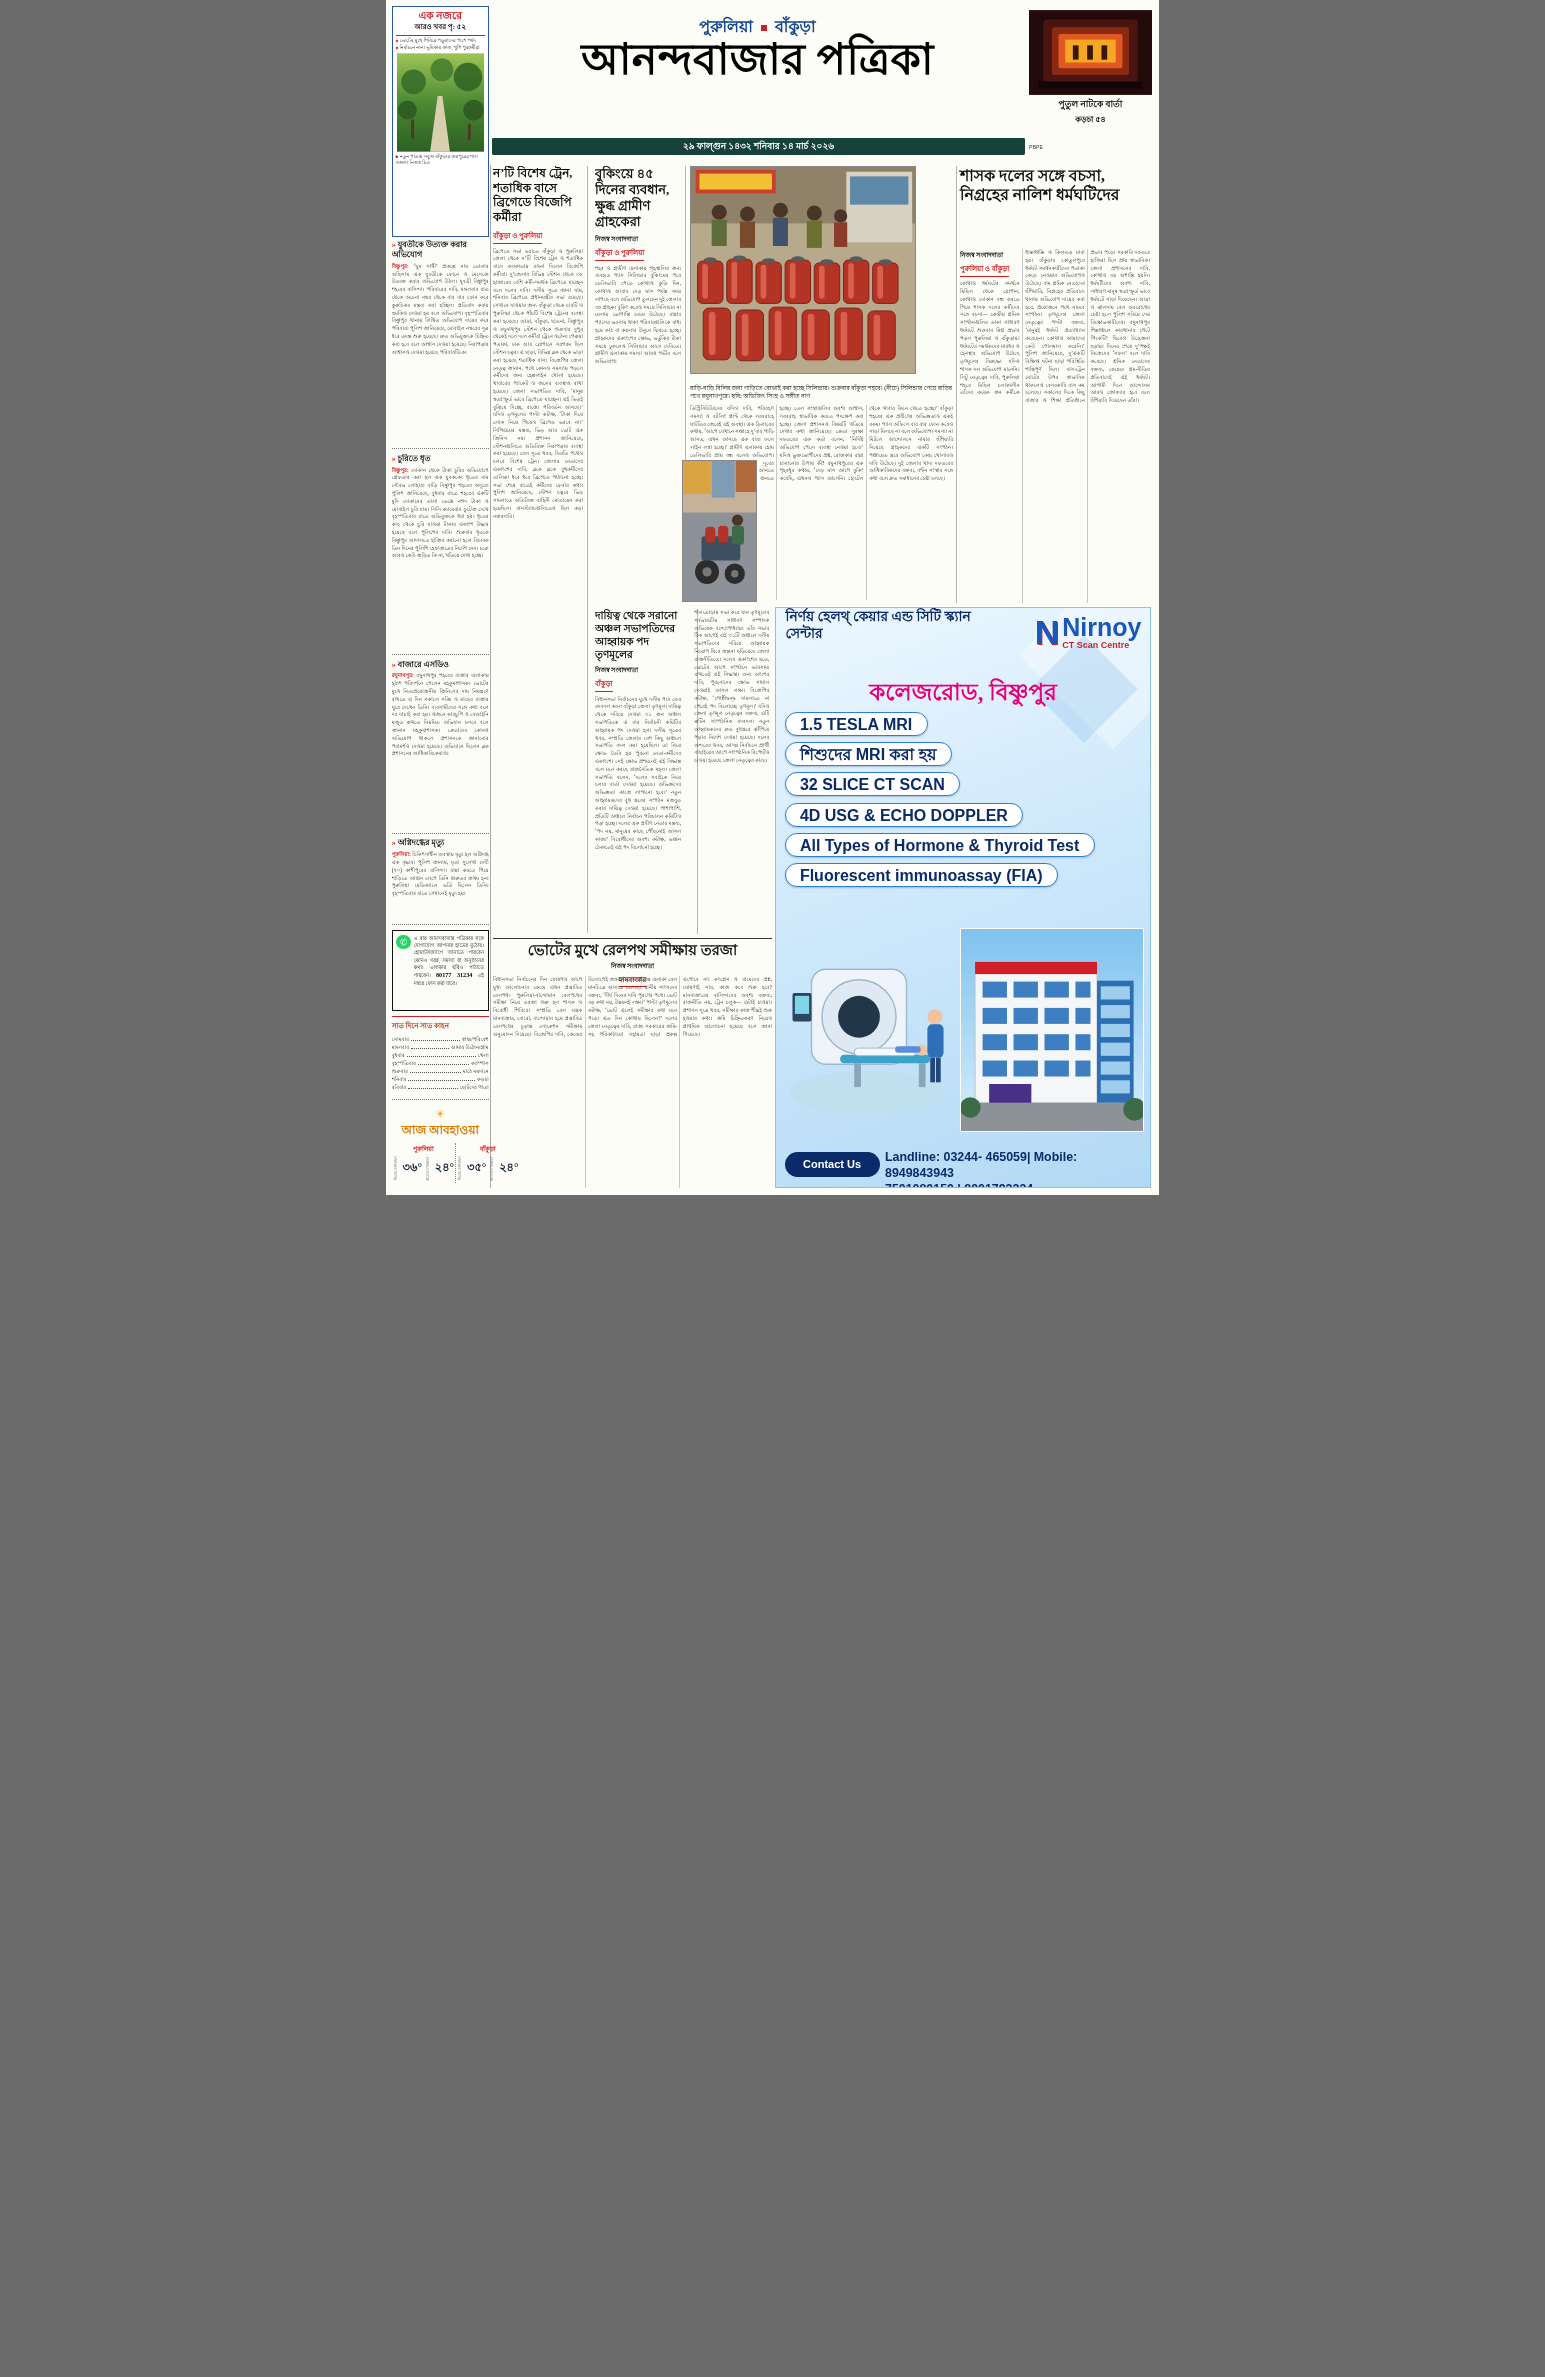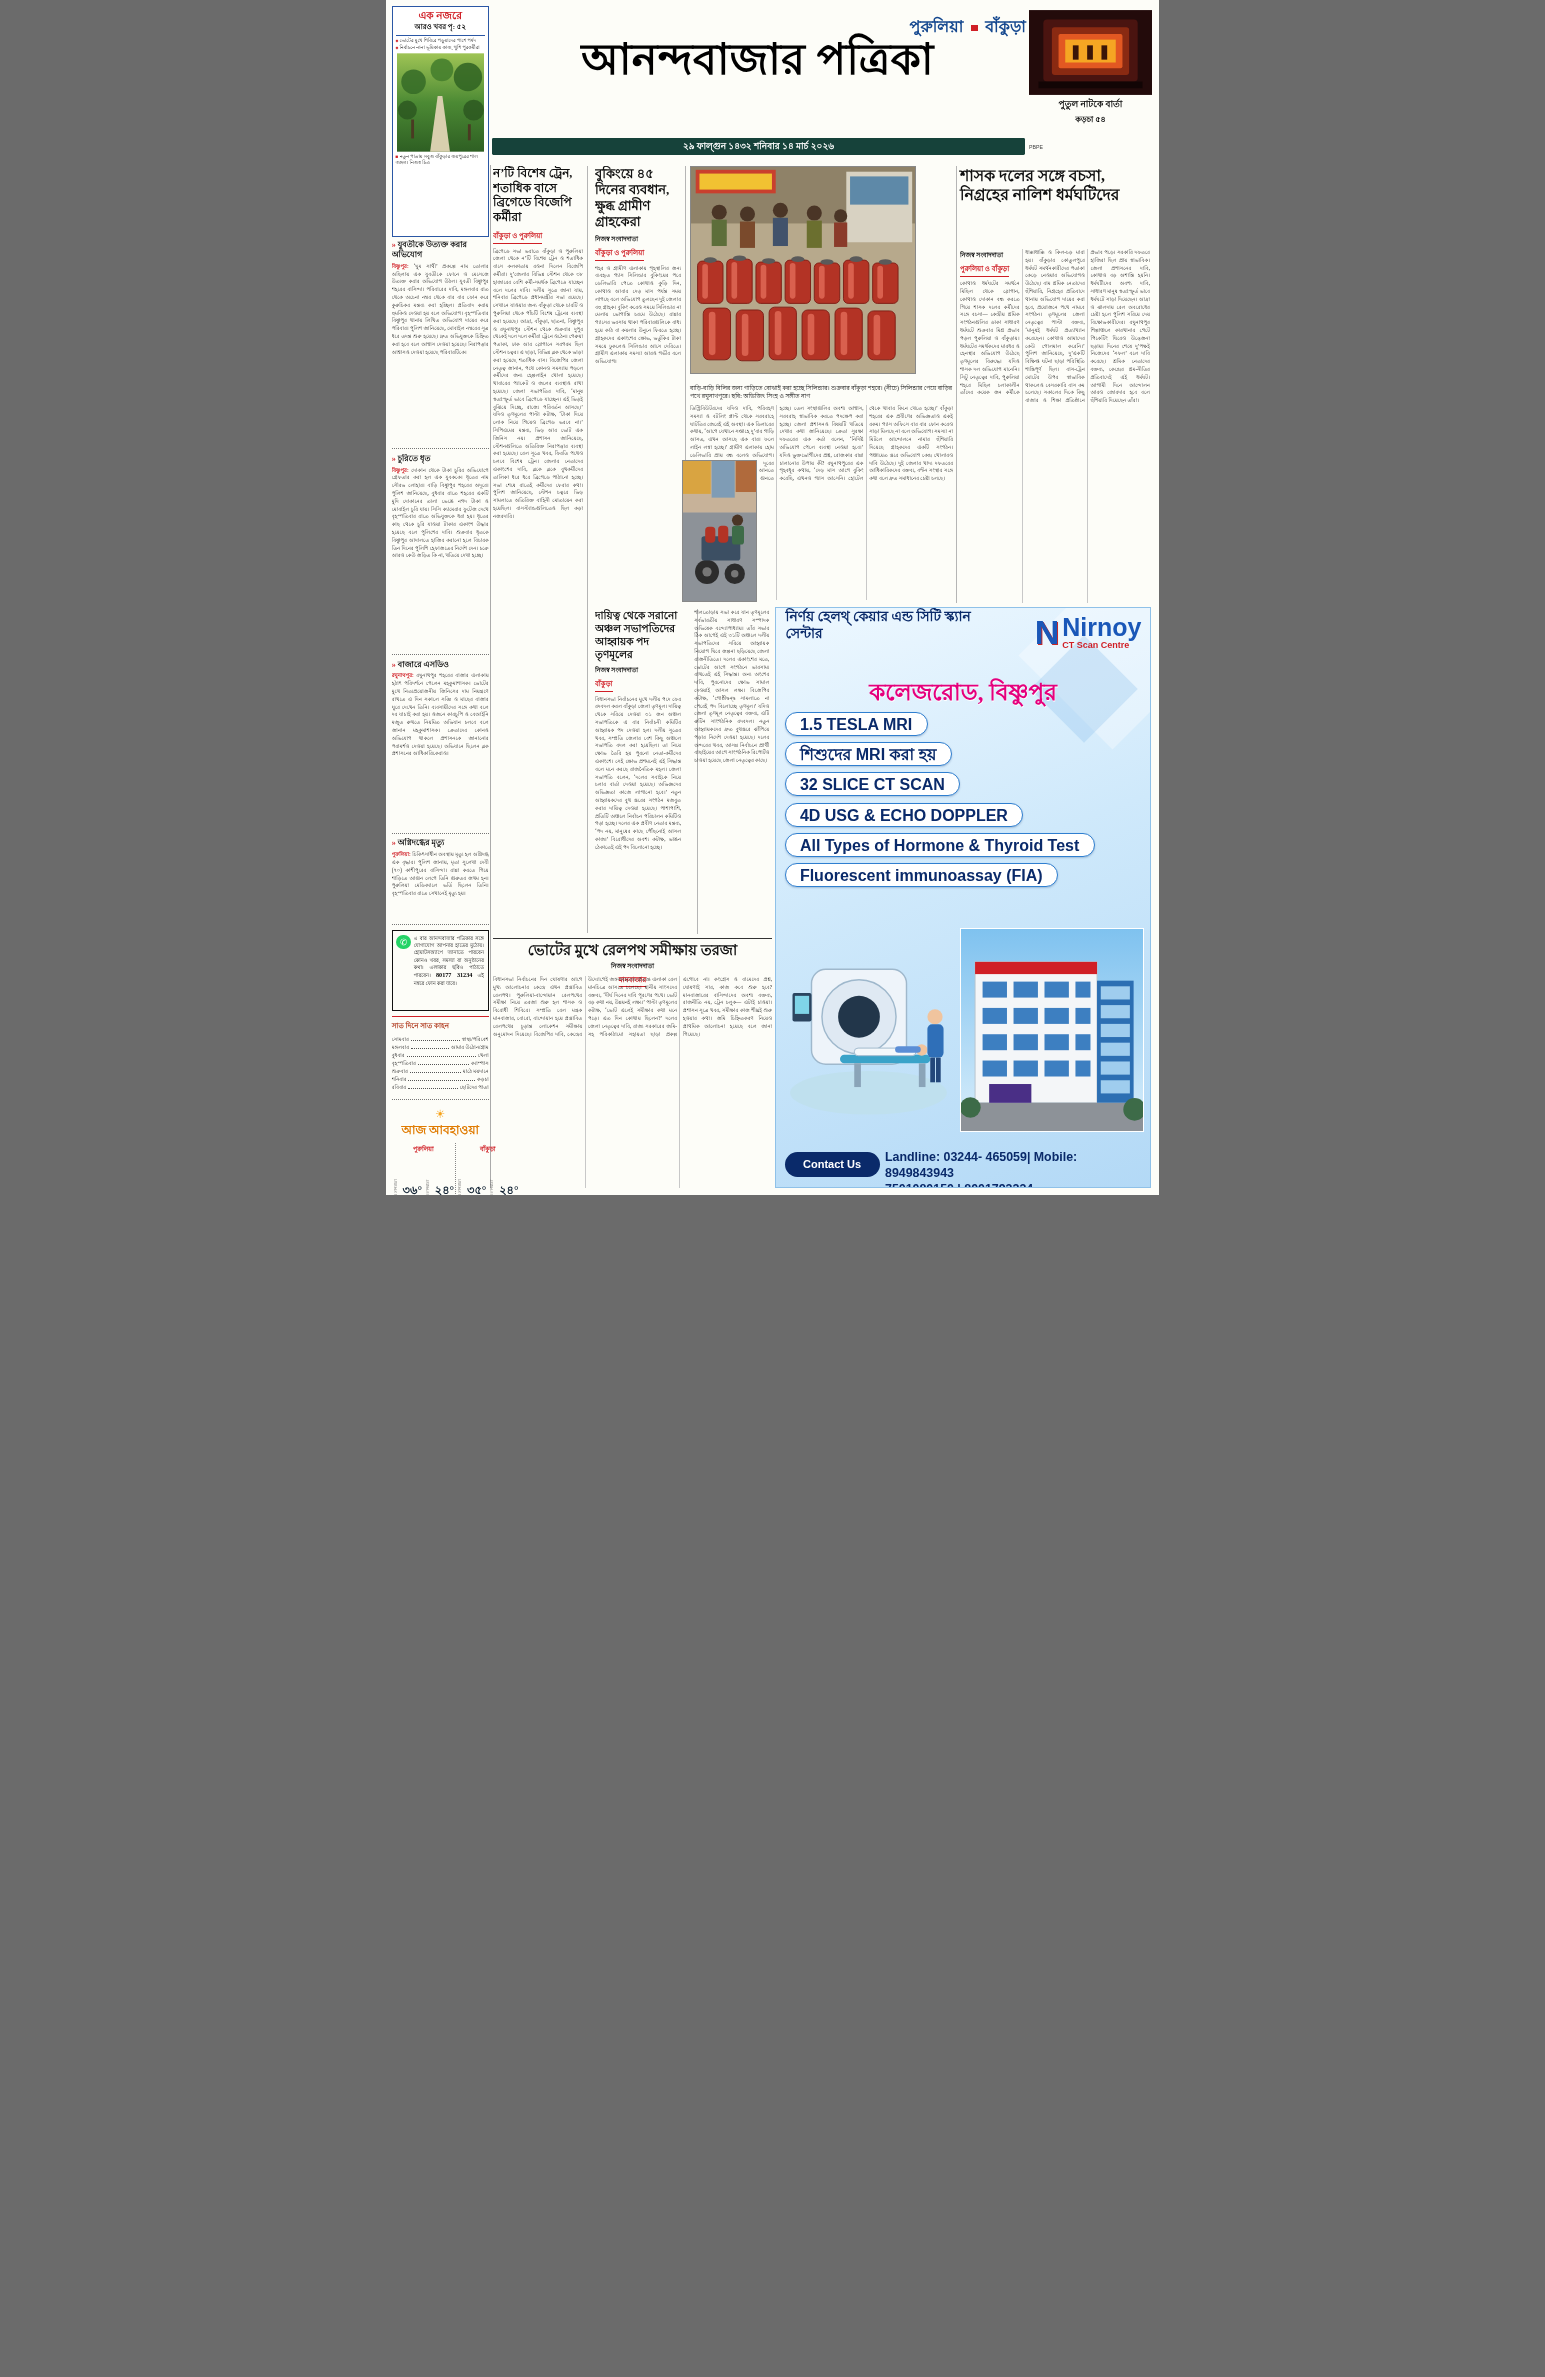--- a/index.html
+++ b/index.html
@@ -10,21 +10,21 @@
   }
   .abs{position:absolute;}
   
   .leftbox{left:5.7px;top:5.7px;width:97px;height:231px;border:1.4px solid #2b57a5;padding:2.9px;box-sizing:border-box;background:#fff;}
   .leftbox .t{color:#d01f26;font-weight:bold;font-size:10.5px;text-align:center;line-height:1.1;}
   .leftbox .m{color:#111;font-weight:bold;font-size:7.1px;text-align:center;border-bottom:0.7px solid #2b57a5;padding-bottom:1.9px;margin-bottom:1.9px;}
   .leftbox .b{font-size:4.8px;line-height:1.3;margin:1px 0;}
   .leftbox .b::before{content:"◆ ";color:#d01f26;font-size:3.8px;}
   .leftbox .cap{font-size:4.8px;line-height:1.3;margin-top:1.9px;}
   .leftbox .cap::before{content:"■ ";color:#d01f26;}
-  .edition{left:103px;top:14.3px;width:537px;text-align:right;font-size:16px;font-weight:bold;color:#15488f;}
+  .edition{left:103px;top:14.3px;width:537px;text-align:center;font-size:16px;font-weight:bold;color:#15488f;}
   .sq{display:inline-block;width:6.7px;height:6.7px;background:#d01f26;margin:0 7.6px 1px;vertical-align:middle;}
   .masthead{left:103px;top:35px;width:537px;text-align:center;font-size:43px;font-weight:800;color:#000;letter-spacing:0.5px;line-height:1.15;}
   .datebar{left:106px;top:138px;width:533px;height:17px;background:#16423a;color:#fff;font-size:9px;font-weight:bold;line-height:17px;text-align:center;border-radius:1.4px;}
   .pbpe{left:643px;top:144px;font-size:5.2px;color:#444;font-family:"Liberation Sans",sans-serif;}
   .rightbox{left:643px;top:9.5px;width:123px;height:132px;text-align:center;}
   .rightbox .cap{font-weight:bold;font-size:9px;margin-top:2.9px;}
   .rightbox .ref{font-weight:bold;font-size:8px;color:#000;margin-top:1px;}
   
   .rail{left:5.7px;top:240px;width:97px;}
   .rule-v{width:0.5px;background:#aaa;}
@@ -44,21 +44,21 @@
   .srow{display:flex;font-size:5.2px;line-height:1.55;}
   .srow .lead{flex:1;border-bottom:0.5px dotted #555;margin:0 1.9px 1.9px;}
   .weather{height:95px;padding-top:1.9px;}
   .weather h3{margin:0 0 1.9px;text-align:center;font-size:12px;color:#e07b00;}
   .wxwrap{display:flex;}
   .wxcity{flex:1;text-align:center;border-right:0.5px dotted #888;padding:1px;}
   .wxcity:last-child{border-right:none;}
   .wxname{font-weight:bold;font-size:6.2px;color:#d01f26;}
   .wxtemp{font-size:11.4px;font-weight:bold;color:#123;line-height:1.2;}
   .wxlab{font-size:3.8px;color:#555;writing-mode:vertical-rl;transform:rotate(180deg);height:27px;margin:0 auto;}
-  .wxpair{display:flex;justify-content:center;gap:2.9px;align-items:center;margin-top:23px;}
+  .wxpair{display:flex;justify-content:center;gap:2.9px;align-items:center;}
   .sun{font-size:11.4px;color:#f6a21a;display:block;text-align:center;}
   
   .hA{font-size:12px;line-height:1.22;font-weight:bold;margin:0 0 4.8px;}
   .hB{font-size:13px;line-height:1.22;font-weight:bold;margin:0 0 4.8px;}
   .hD{font-size:15.7px;line-height:1.22;font-weight:bold;margin:0;}
   .hE{font-size:10.5px;line-height:1.25;font-weight:bold;margin:0 0 3.8px;}
   .hF{font-size:14.7px;line-height:1.2;font-weight:bold;margin:0;text-align:center;}
   .byline{font-weight:bold;font-size:6.2px;margin:1px 0;}
   .dl{display:inline-block;color:#d01f26;font-weight:bold;font-size:6.9px;border-bottom:1.2px solid #d01f26;margin:1px 0 3.8px;padding-bottom:0.5px;}
   .artA{left:107px;top:166px;width:90px;height:767px;padding-right:4.3px;border-right:0.5px solid #b5b5b5;overflow:hidden;}

